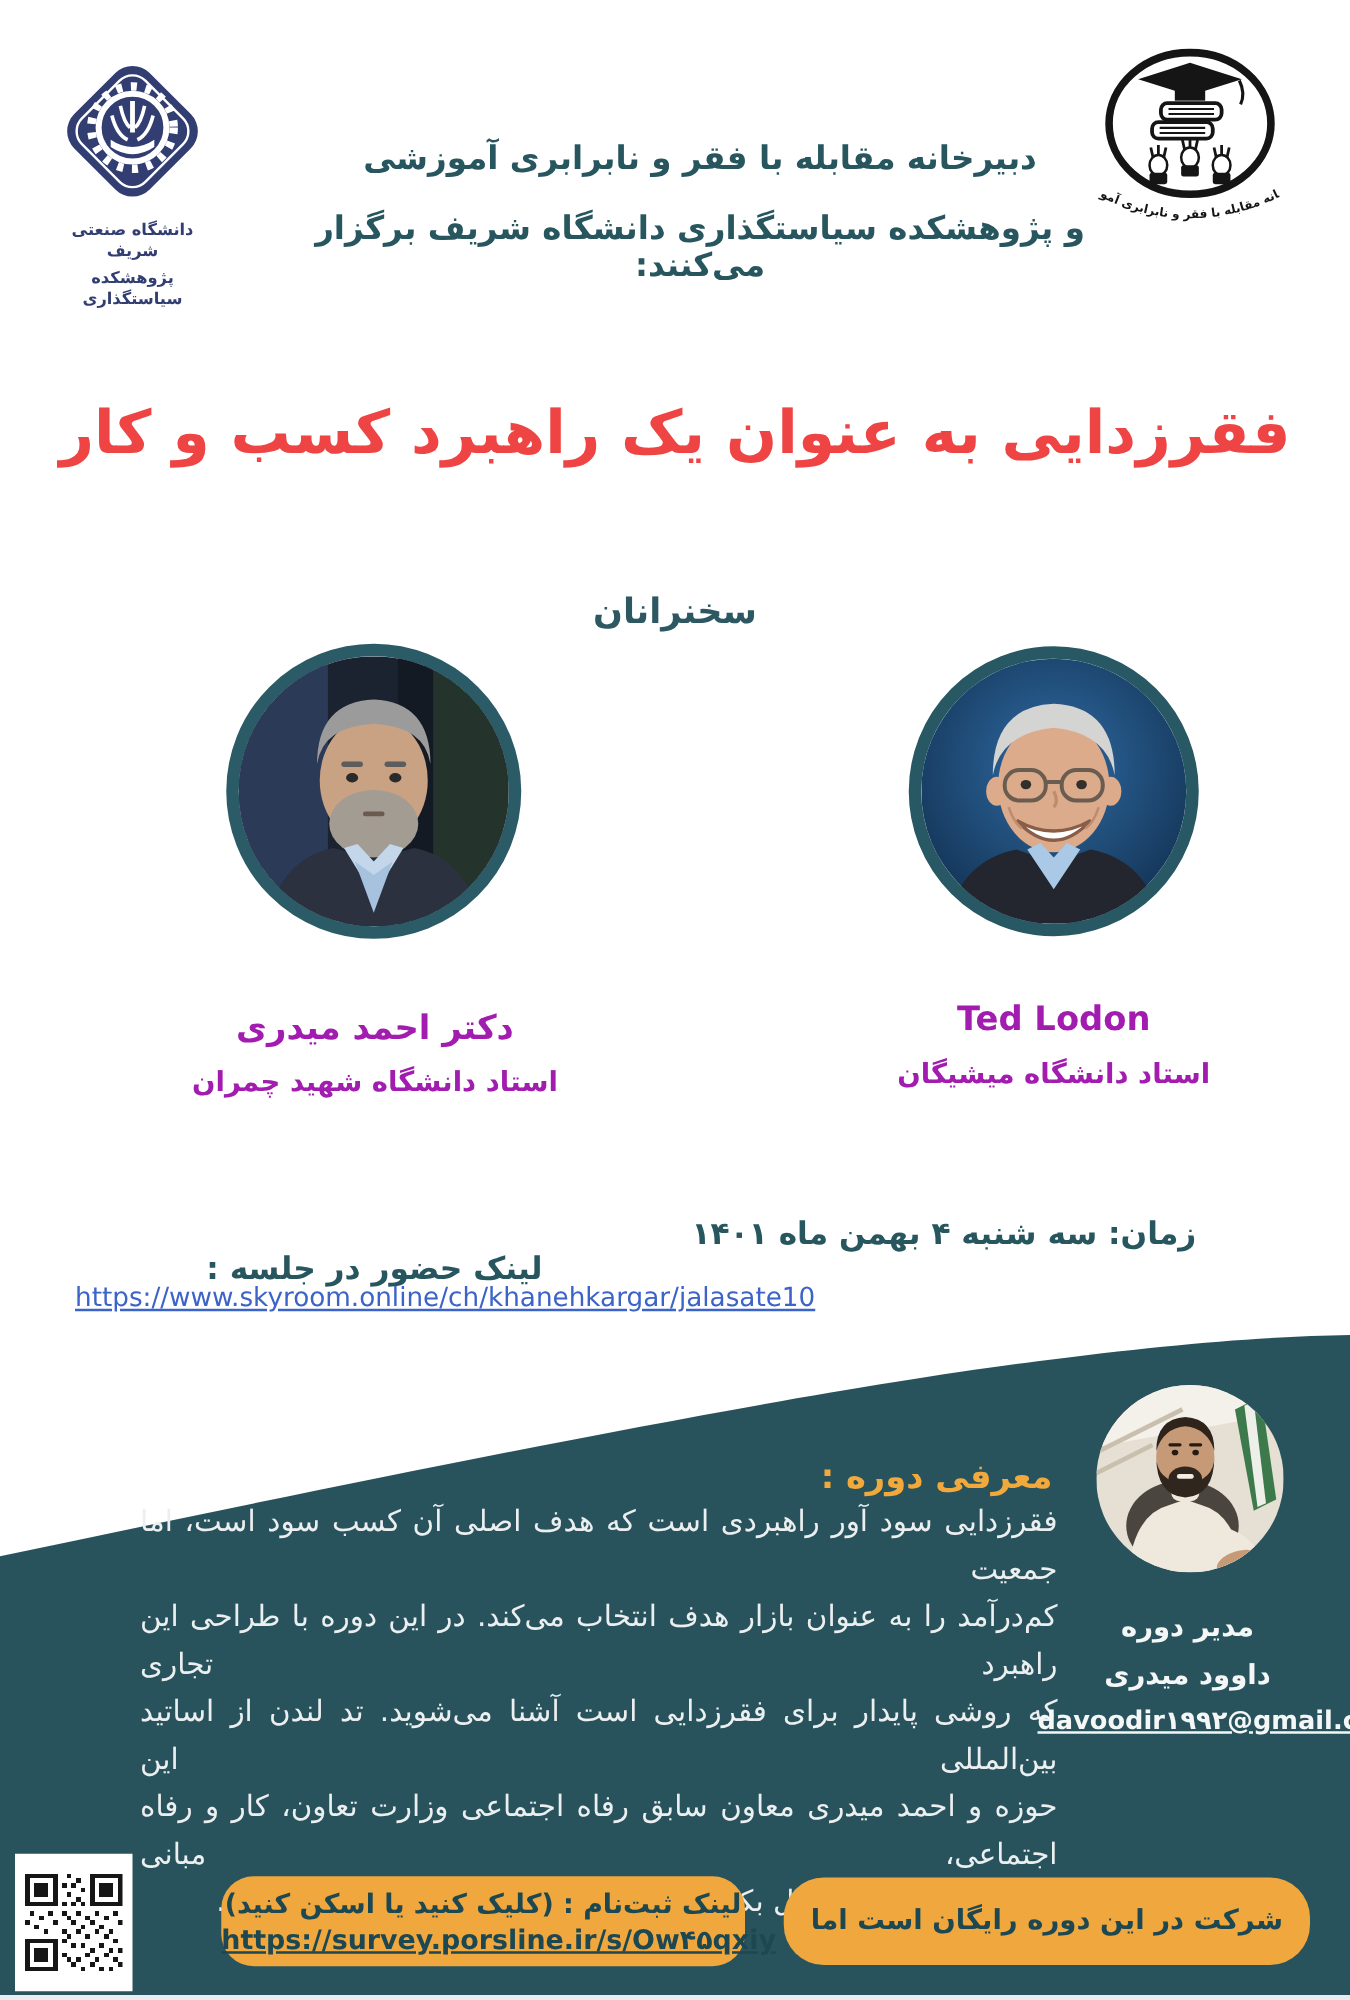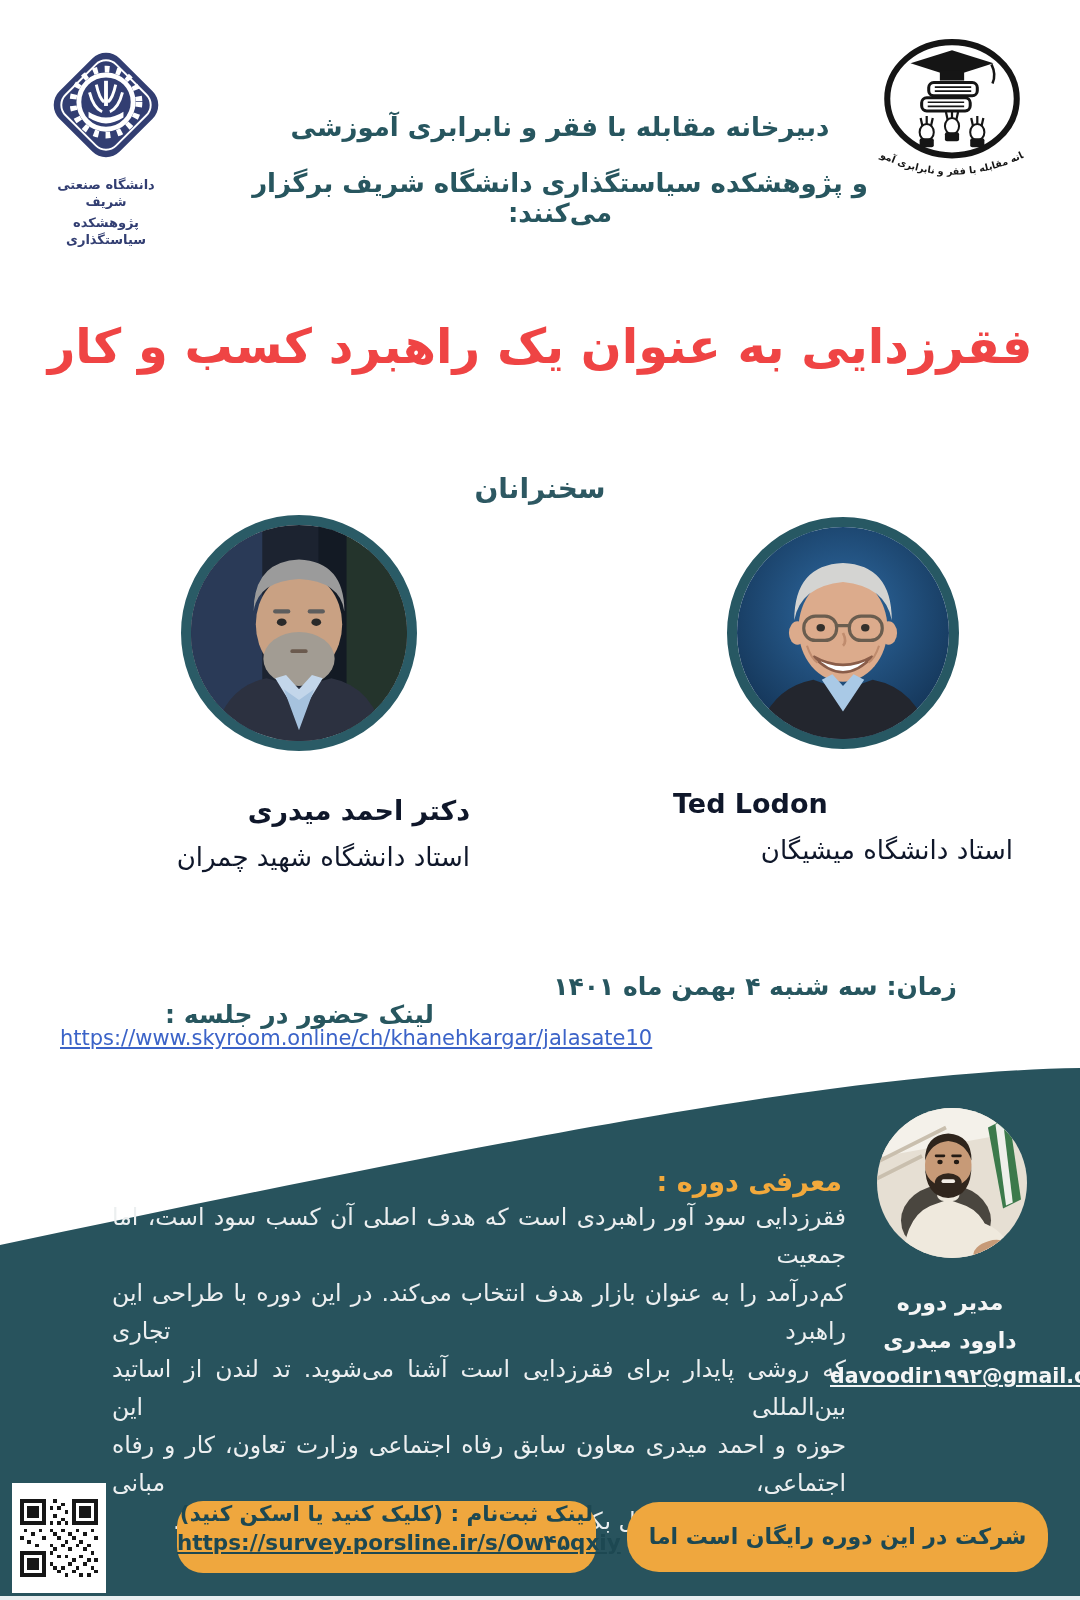--- a/index.html
+++ b/index.html
@@ -25,23 +25,23 @@
   .main-title { position:absolute; left:0; top:318px; width:1080px; text-align:center;
                 font-size:48px; font-weight:bold; color:#ef4444; }
   .speakers-heading { position:absolute; left:0; top:452px; width:1080px; text-align:center;
                 font-size:28px; font-weight:bold; color:#2d5862;margin-top:20px; }
 
   .photo-ring { position:absolute; border-radius:50%; overflow:hidden; }
   .photo-ring svg { display:block; width:100%; height:100%; }
   .photo-ahmad { left:181px; top:515px; width:236px; height:236px; border:10px solid #2a5b66; }
   .photo-ted   { left:727px; top:517px; width:232px; height:232px; border:10px solid #275863; }
 
-  .speaker-label { position:absolute; width:340px; color:#0f172a; }
+  .speaker-label { position:absolute; width:340px; text-align:center; color:#a21caf;margin-top:12px; }
   .speaker-label .nm { font-size:27px; font-weight:bold; }
-  .speaker-label .af { font-size:26px; font-weight:normal; margin-top:16px; }
+  .speaker-label .af { font-size:22px; font-weight:bold; margin-top:16px; }
   .label-ahmad { left:130px; top:795px; }
   .label-ted   { left:673px; top:788px; }
 
   .session-time { position:absolute; right:123px; top:972px; font-size:25px; font-weight:bold; color:#27565f; }
   .join-label { position:absolute; left:130px; top:1000px; width:304px; text-align:right;
                 font-size:25px; font-weight:bold; color:#27565f; }
   .join-url { position:absolute; left:60px; top:1026px; width:440px; text-align:center;
               font-size:21px; color:#3b63c8; text-decoration:underline; direction:ltr; }
 
   
@@ -61,21 +61,21 @@
   .manager-block .ml { font-size:22px; font-weight:bold; }
   .manager-block .mn { font-size:22px; font-weight:bold; margin-top:13px; }
   .manager-block .me { font-size:20.5px; font-weight:bold; margin-top:11px; direction:ltr;
                        text-decoration:underline; }
 
   .qr-box { position:absolute; left:12px; top:1483px; width:94px; height:110px; background:#ffffff;
             display:flex; align-items:center; justify-content:center; }
   .qr-box svg { width:78px; height:78px; }
 
   .btn { position:absolute; background:#efa73e; color:#1d4852; text-align:center; }
-  .btn-register { left:177px; top:1501px; width:419px; height:72px; border-radius:26px; }
+  .btn-register { left:177px; top:1501px; width:419px; height:72px; border-radius:26px; padding-top:10px; }
   .btn-register .b1 { font-size:21.5px; font-weight:bold; }
   .btn-register .b2 { font-size:21.5px; font-weight:bold; text-decoration:underline; direction:ltr; margin-top:4px; }
   .btn-free { left:627px; top:1502px; width:421px; height:70px; border-radius:32px;
               font-size:22px; font-weight:bold; line-height:70px; }
 
   .bottom-strip { position:absolute; left:0; top:1596px; width:1080px; height:4px; background:#e8eef0; }
 </style>
 </head>
 <body>
 

